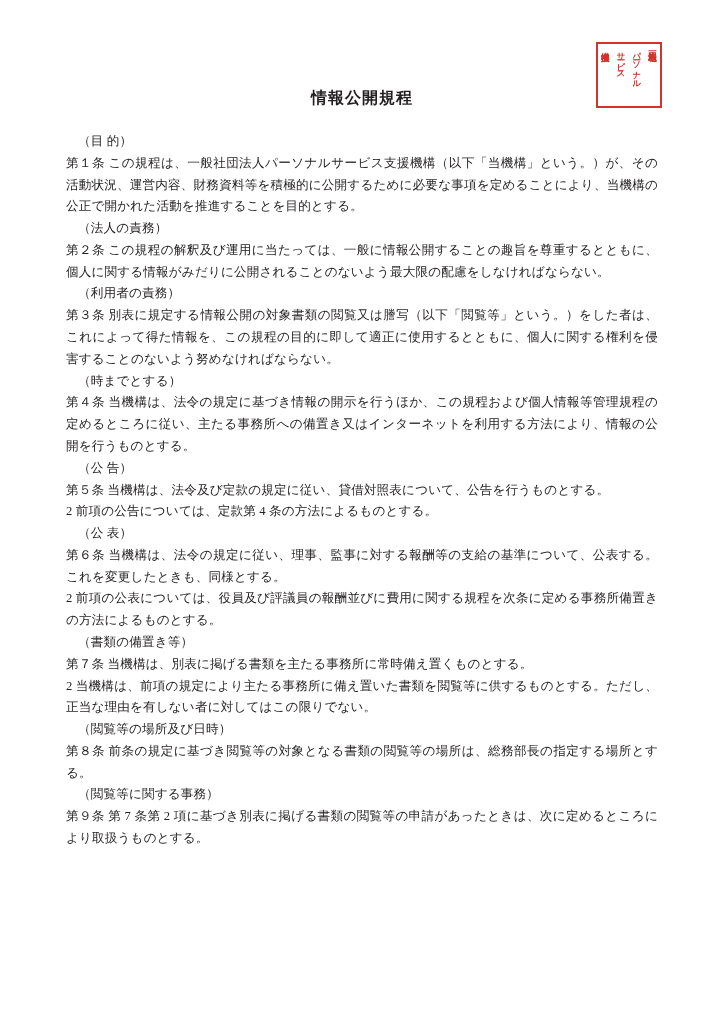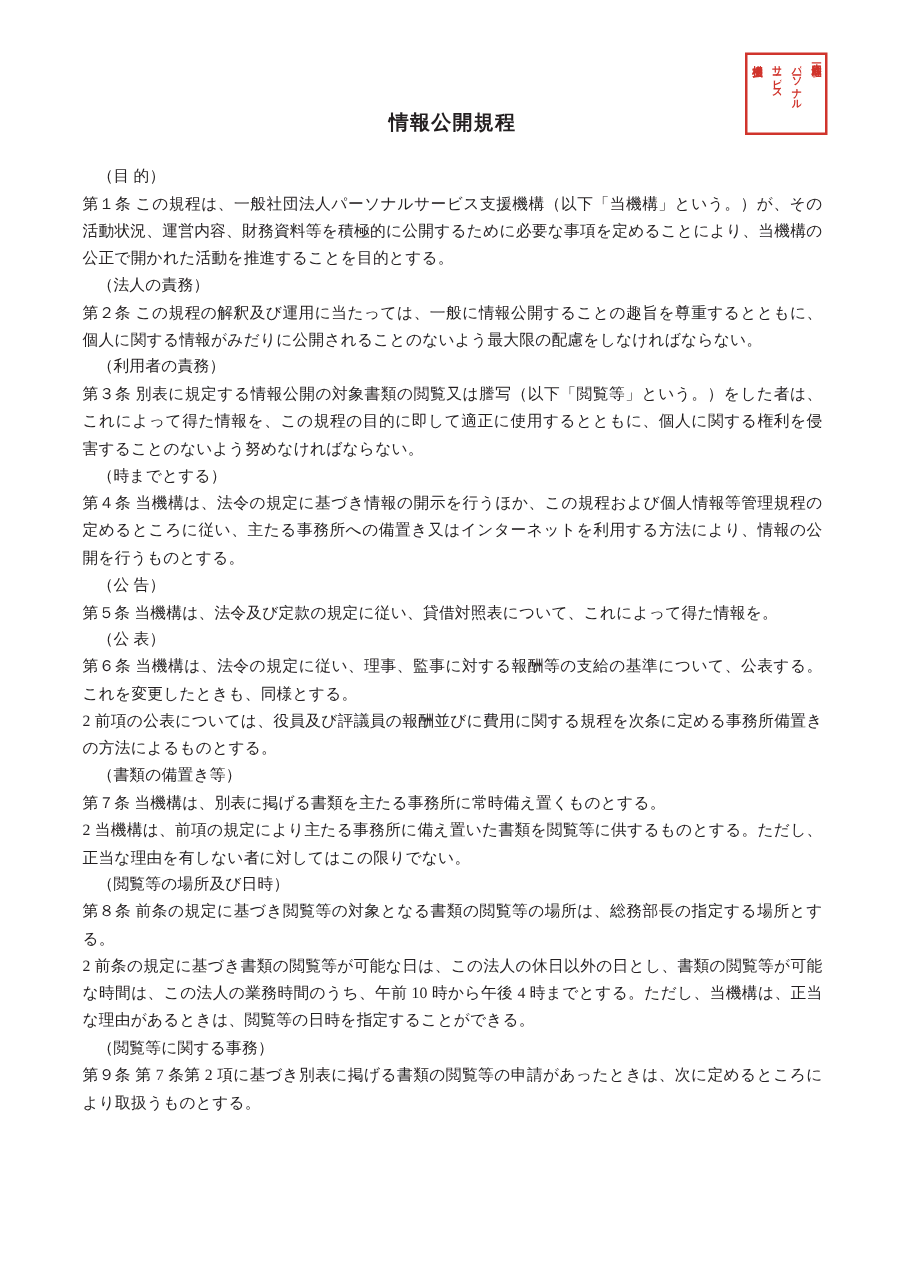--- a/index.html
+++ b/index.html
@@ -85,27 +85,27 @@
   <div class="body-text" id="body-container">
       <p class="para heading">（目 的）</p>
       <p class="para">第１条 この規程は、一般社団法人パーソナルサービス支援機構（以下「当機構」という。）が、その活動状況、運営内容、財務資料等を積極的に公開するために必要な事項を定めることにより、当機構の公正で開かれた活動を推進することを目的とする。</p>
       <p class="para heading">（法人の責務）</p>
       <p class="para">第２条 この規程の解釈及び運用に当たっては、一般に情報公開することの趣旨を尊重するとともに、個人に関する情報がみだりに公開されることのないよう最大限の配慮をしなければならない。</p>
       <p class="para heading">（利用者の責務）</p>
       <p class="para">第３条 別表に規定する情報公開の対象書類の閲覧又は謄写（以下「閲覧等」という。）をした者は、これによって得た情報を、この規程の目的に即して適正に使用するとともに、個人に関する権利を侵害することのないよう努めなければならない。</p>
       <p class="para heading">（時までとする）</p>
       <p class="para">第４条 当機構は、法令の規定に基づき情報の開示を行うほか、この規程および個人情報等管理規程の定めるところに従い、主たる事務所への備置き又はインターネットを利用する方法により、情報の公開を行うものとする。</p>
       <p class="para heading">（公 告）</p>
-      <p class="para">第５条 当機構は、法令及び定款の規定に従い、貸借対照表について、これによって得た情報を。</p>
+      <p class="para">第５条 当機構は、法令及び定款の規定に従い、貸借対照表について、公告を行うものとする。</p>
+      <p class="para">2 前項の公告については、定款第 4 条の方法によるものとする。</p>
       <p class="para heading">（公 表）</p>
       <p class="para">第６条 当機構は、法令の規定に従い、理事、監事に対する報酬等の支給の基準について、公表する。これを変更したときも、同様とする。</p>
       <p class="para">2 前項の公表については、役員及び評議員の報酬並びに費用に関する規程を次条に定める事務所備置きの方法によるものとする。</p>
       <p class="para heading">（書類の備置き等）</p>
       <p class="para">第７条 当機構は、別表に掲げる書類を主たる事務所に常時備え置くものとする。</p>
       <p class="para">2 当機構は、前項の規定により主たる事務所に備え置いた書類を閲覧等に供するものとする。ただし、正当な理由を有しない者に対してはこの限りでない。</p>
       <p class="para heading">（閲覧等の場所及び日時）</p>
       <p class="para">第８条 前条の規定に基づき閲覧等の対象となる書類の閲覧等の場所は、総務部長の指定する場所とする。</p>
-      <p class="para">2 前条の規定に基づき書類の閲覧等が可能な日は、この法人の休日以外の日とし、書類の閲覧等が可能な時間は、この法人の業務時間のうち、午前 10 時から午後 4 時までとする。ただし、当機構は、正当な理由があるときは、閲覧等の日時を指定することができる。</p>
       <p class="para heading">（閲覧等に関する事務）</p>
       <p class="para">第９条 第 7 条第 2 項に基づき別表に掲げる書類の閲覧等の申請があったときは、次に定めるところにより取扱うものとする。</p>
     </div>
 
 </div>
 
 </body></html>

